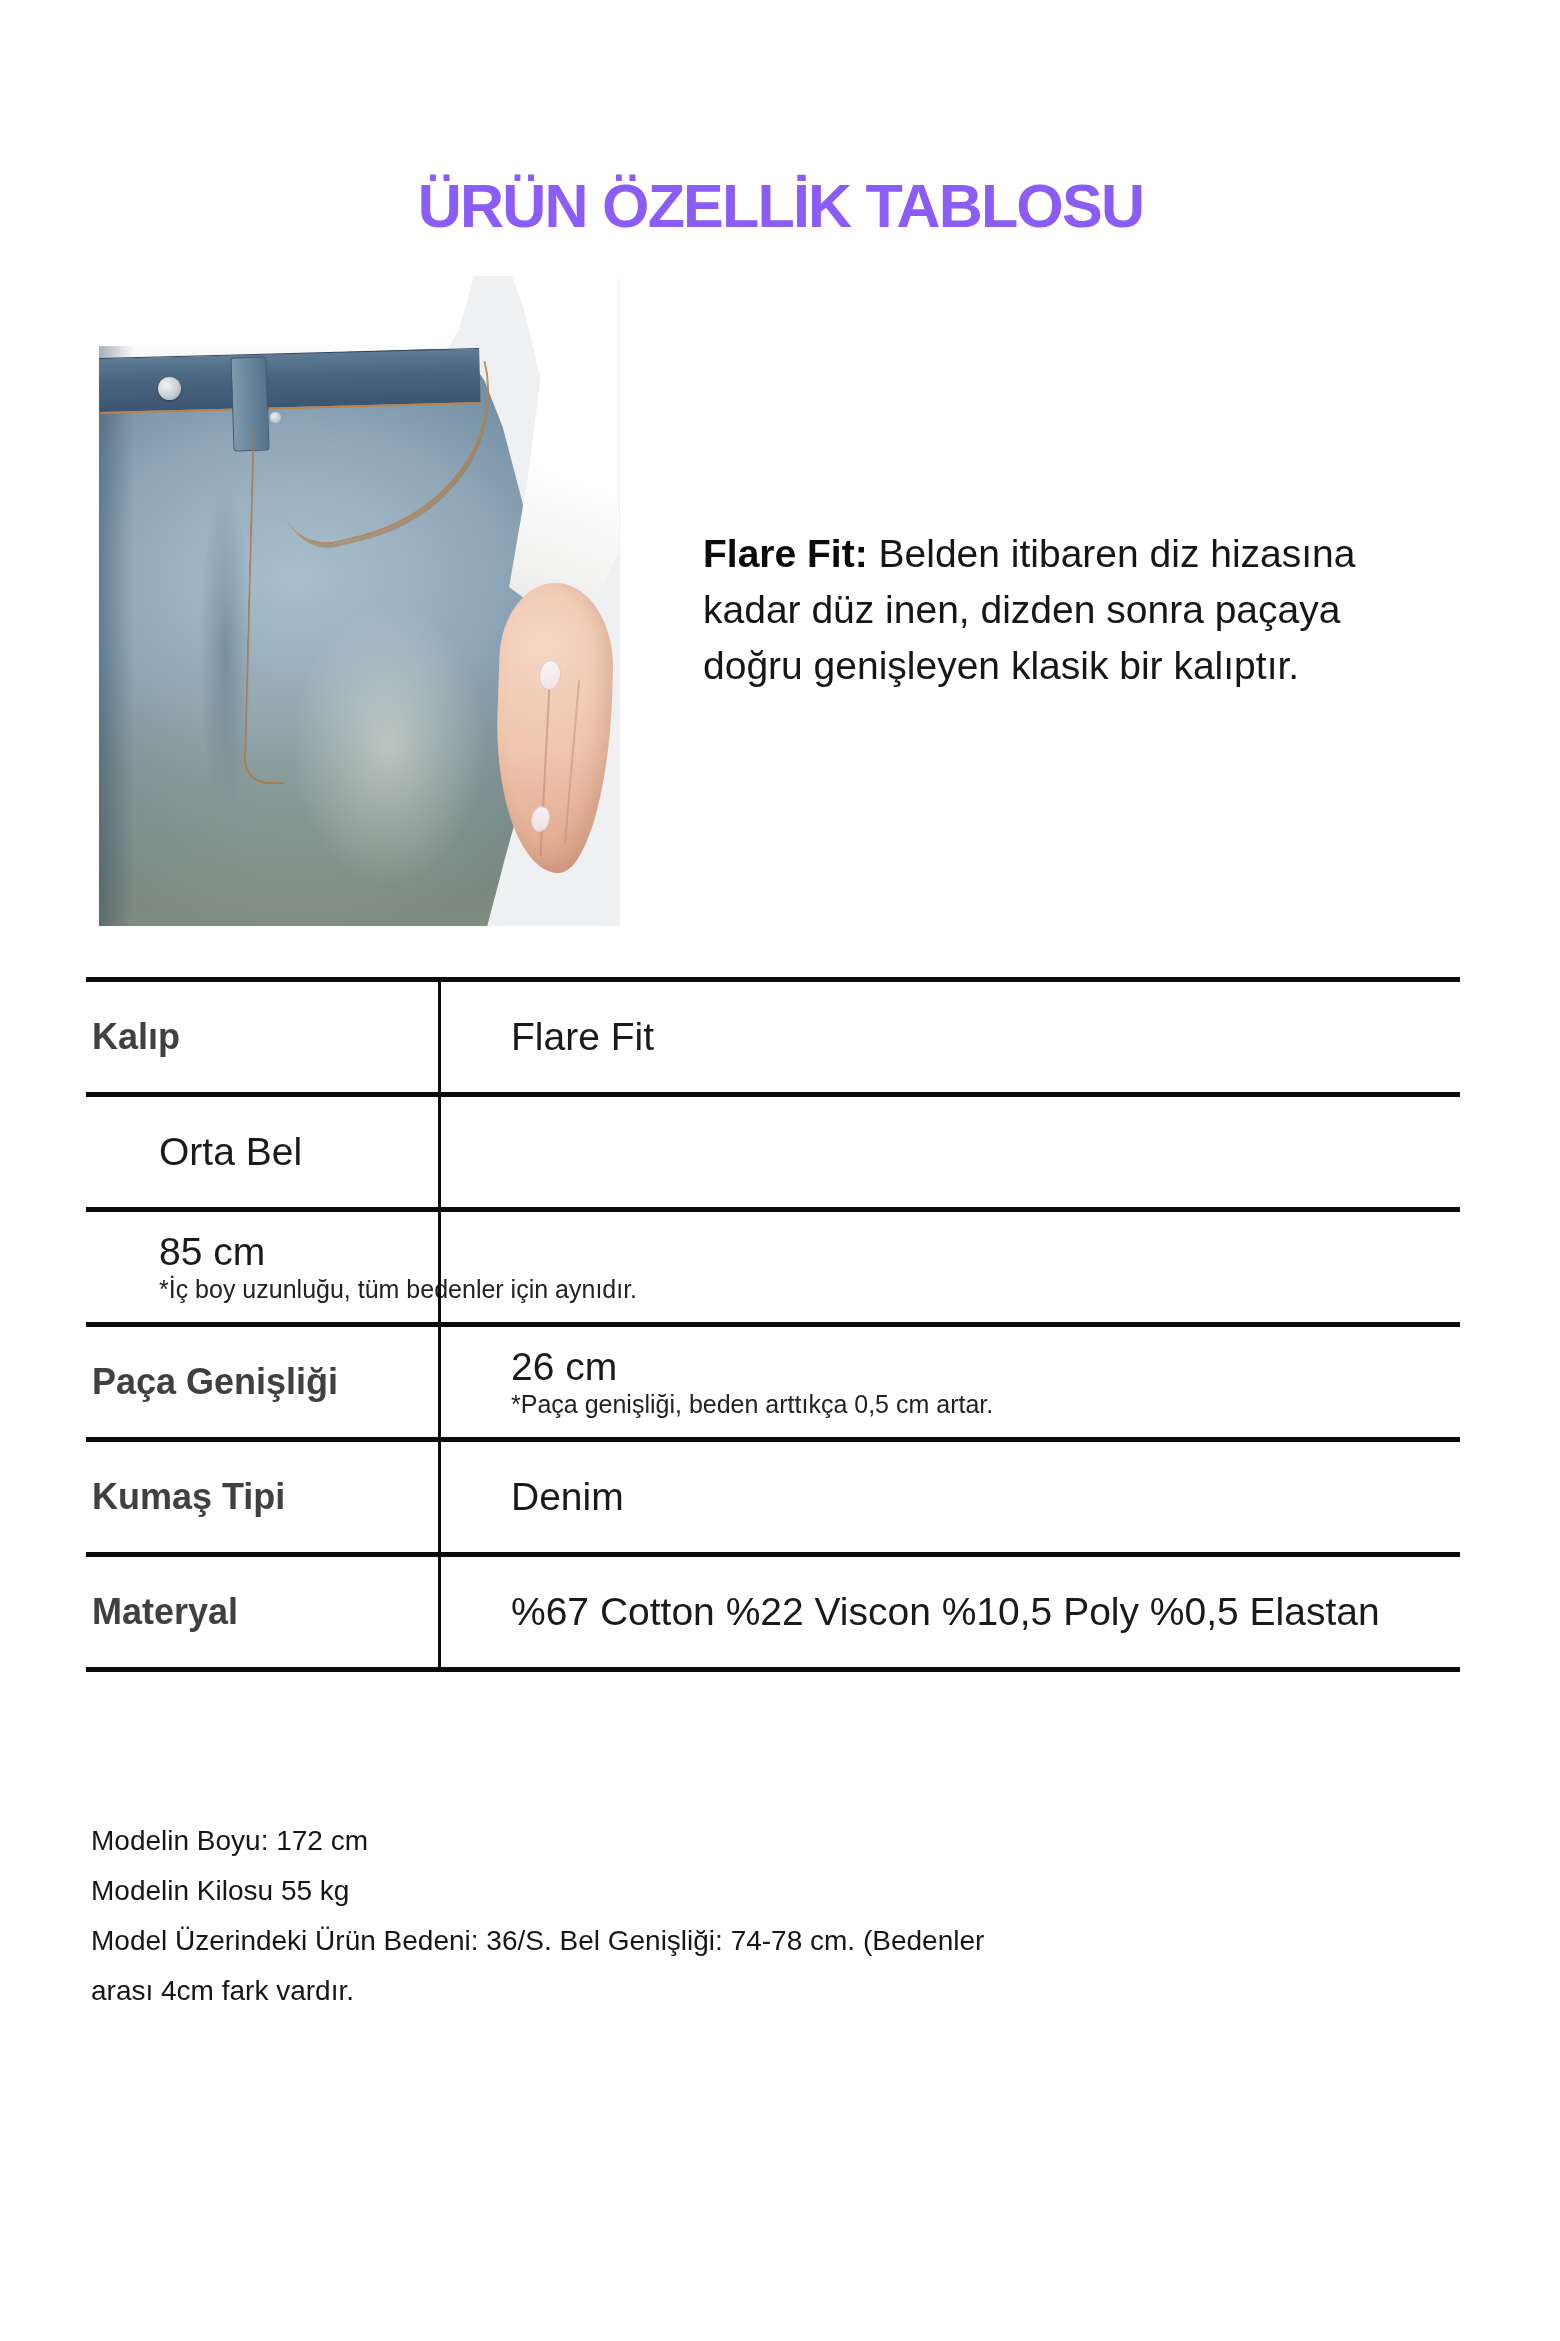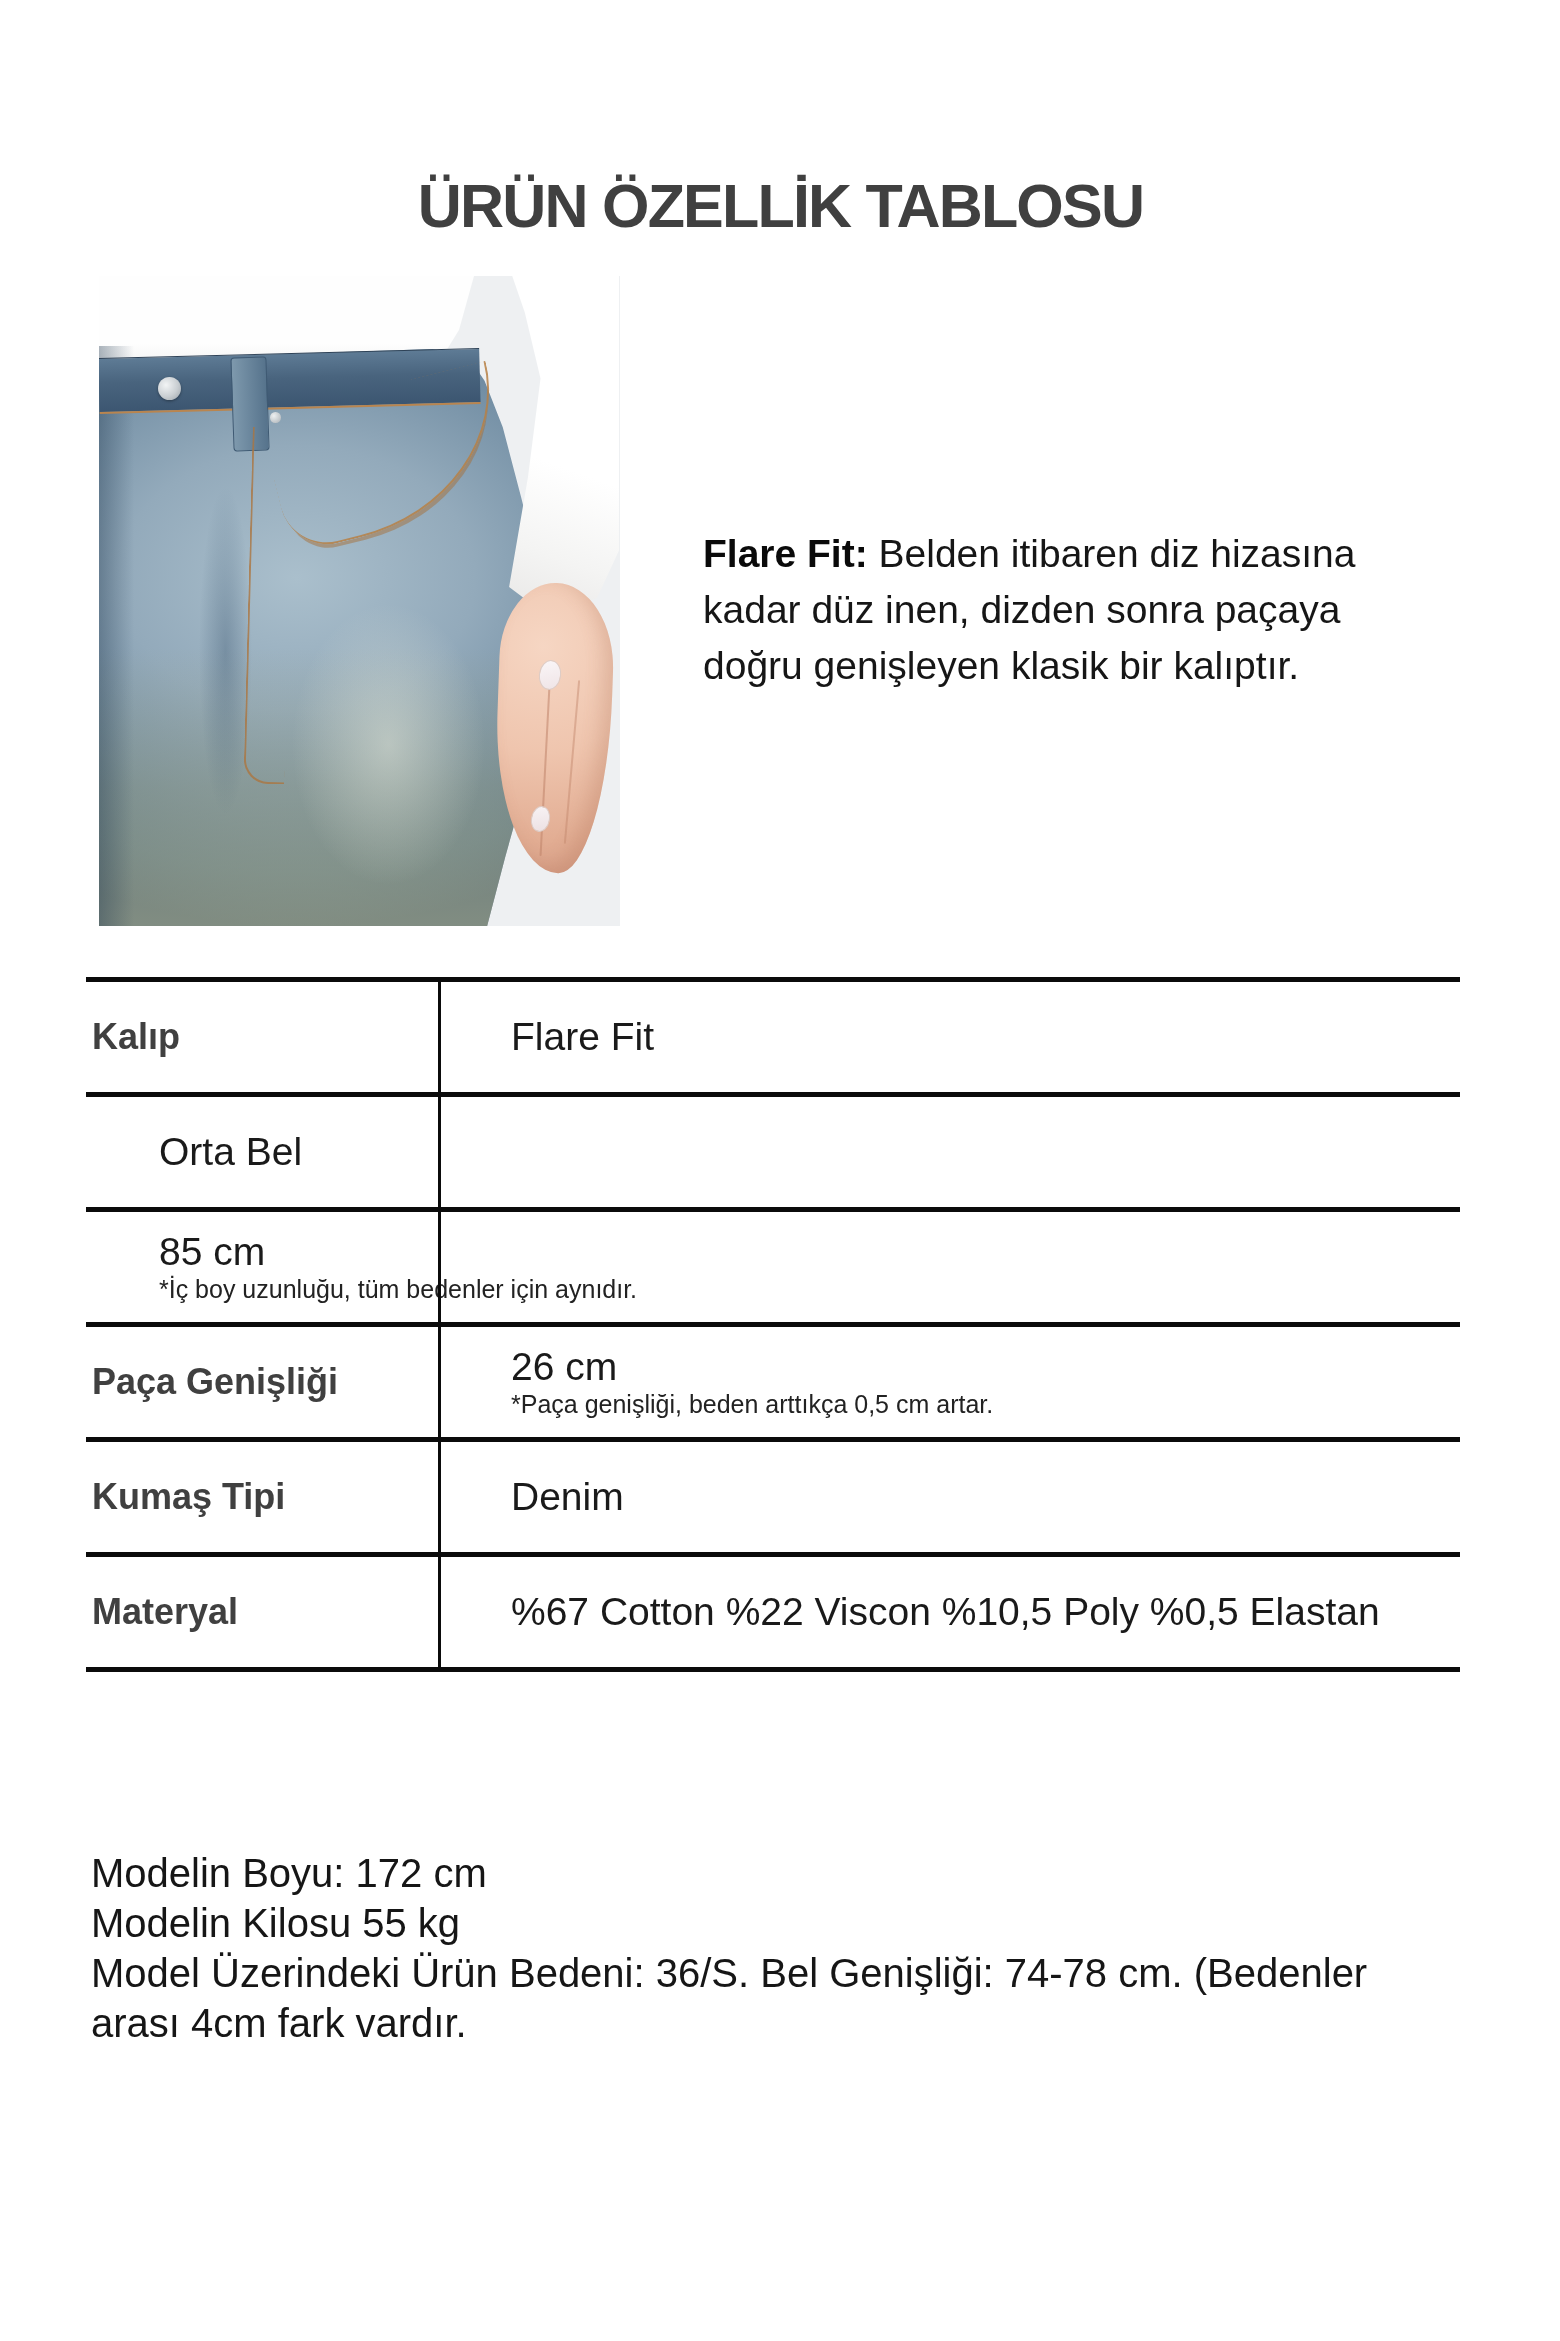--- a/index.html
+++ b/index.html
@@ -1,21 +1,21 @@
 <!DOCTYPE html>
 <html style="font-size:9.4px"><head>
 <meta charset="utf-8">
 <style>
   * { margin:0; padding:0; box-sizing:border-box; }
   html,body { width:1561px; height:2342px; background:#ffffff; font-family:"Liberation Sans","DejaVu Sans",sans-serif; color:#101010; }
   #page { position:relative; width:1561px; height:2342px; overflow:hidden; }
 
   
   .title { position:absolute; left:0; right:0; top:171px; text-align:center;
-           font-size:61px; font-weight:bold; letter-spacing:-1.8px; color:#404040; }
+           font-size:61px; font-weight:bold; letter-spacing:-1.8px; color:#8b5cf6; }
 
   
   .photo { position:absolute; left:99px; top:276px; width:521px; height:650px;
            background:#eef0f2; overflow:hidden; }
   .photo * { position:absolute; }
 
   .shirt { left:0; top:0; width:375px; height:108px;
            clip-path:polygon(0% 0%, 100% 0%, 96% 50%, 88% 95%, 60% 100%, 0% 93%);
            background:linear-gradient(180deg,#fefefe 62%,#f3f3f2 84%,#e2e1e0 100%); }
 
@@ -77,21 +77,21 @@
   .spec-table { position:absolute; left:86px; top:977px; width:1374px;
            border-top:5.3px solid #0b0b0b; }
   .spec-row { display:flex; height:115px; border-bottom:5.3px solid #0b0b0b; align-items:center; }
   .cell-label { width:352px; padding-left:5.9px; font-size:36px; font-weight:bold; color:#404040; }
   .cell-value { flex:1; padding-left:73px; font-size:39px; color:#1a1a1a; }
   .cell-value .main { display:block; }
   .cell-value .note { display:block; font-size:25px; color:#222222; margin-top:1px; }
   .v-divider { position:absolute; left:352px; top:0; bottom:0; width:2.9px; background:#0b0b0b; }
 
   
-  .footer { position:absolute; left:91px; top:1816px; font-size:40px; line-height:50px; color:#161616;margin-top:32px; }
+  .footer { position:absolute; left:91px; top:1816px; font-size:28px; line-height:50px; color:#161616; }
 </style>
 </head>
 <body>
 
 <div id="page">
 
   <h1 class="title">ÜRÜN ÖZELLİK TABLOSU</h1>
 
   <figure class="photo">
     <div class="shirt"></div>

